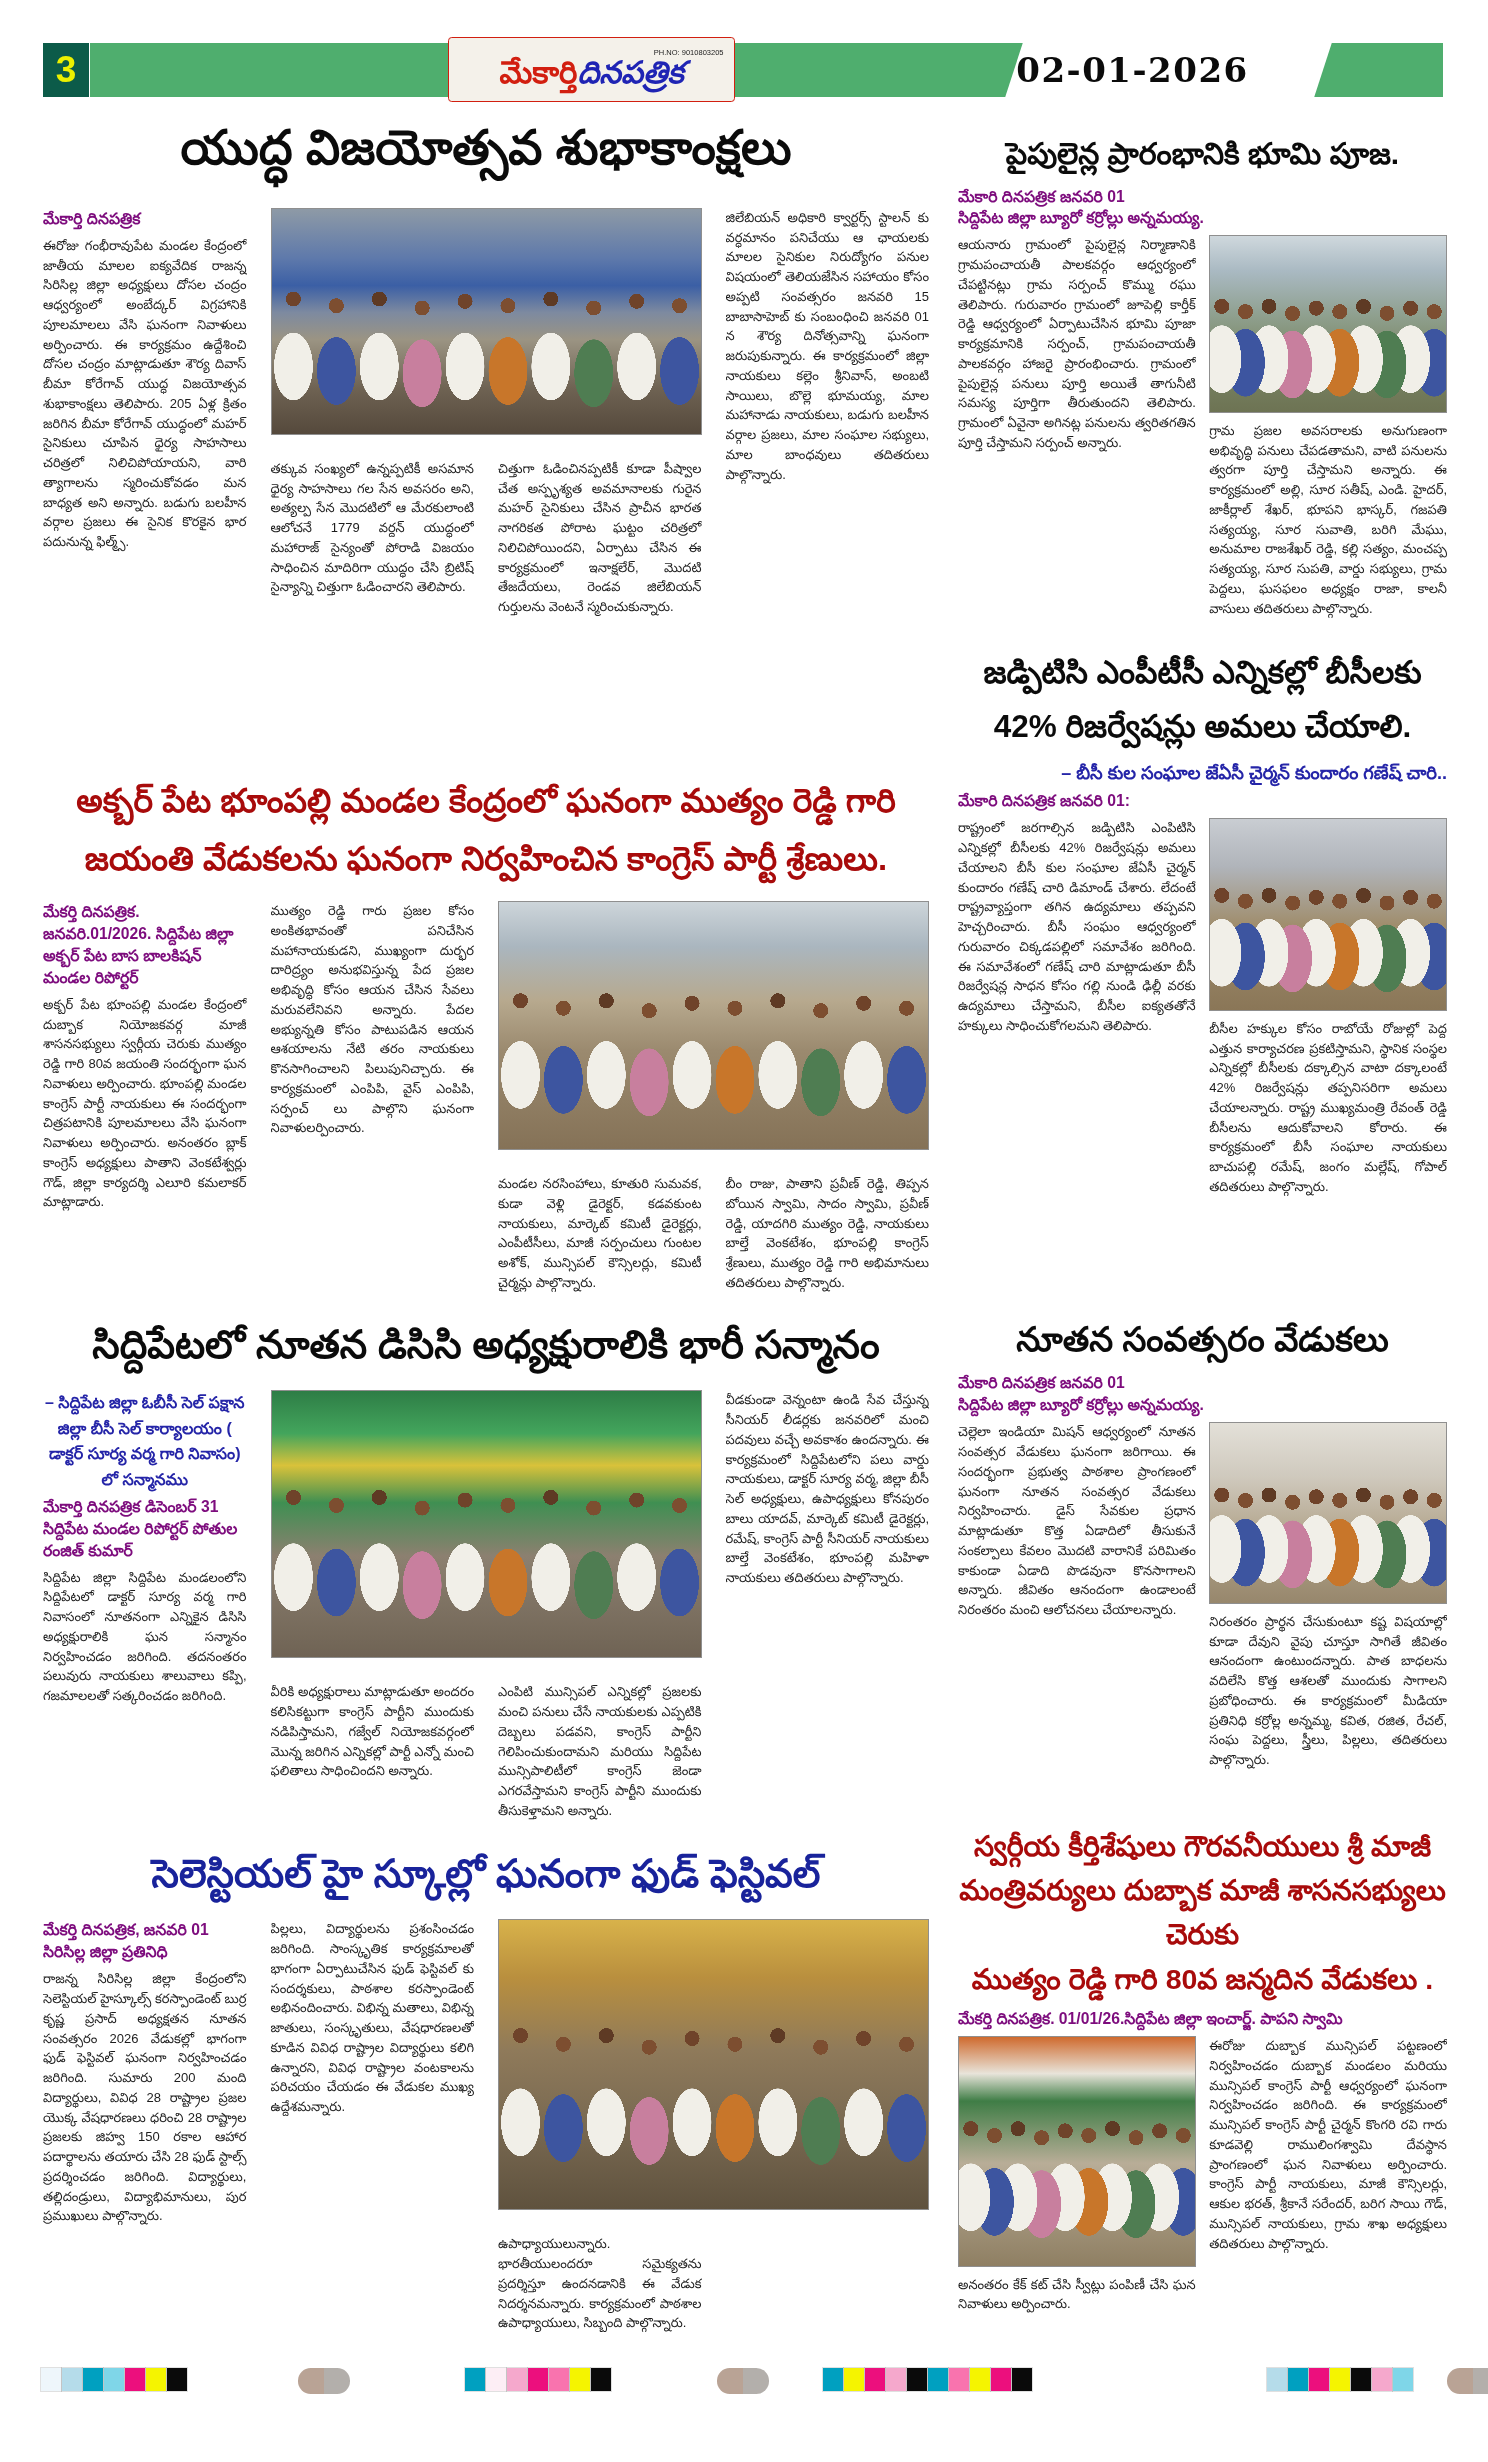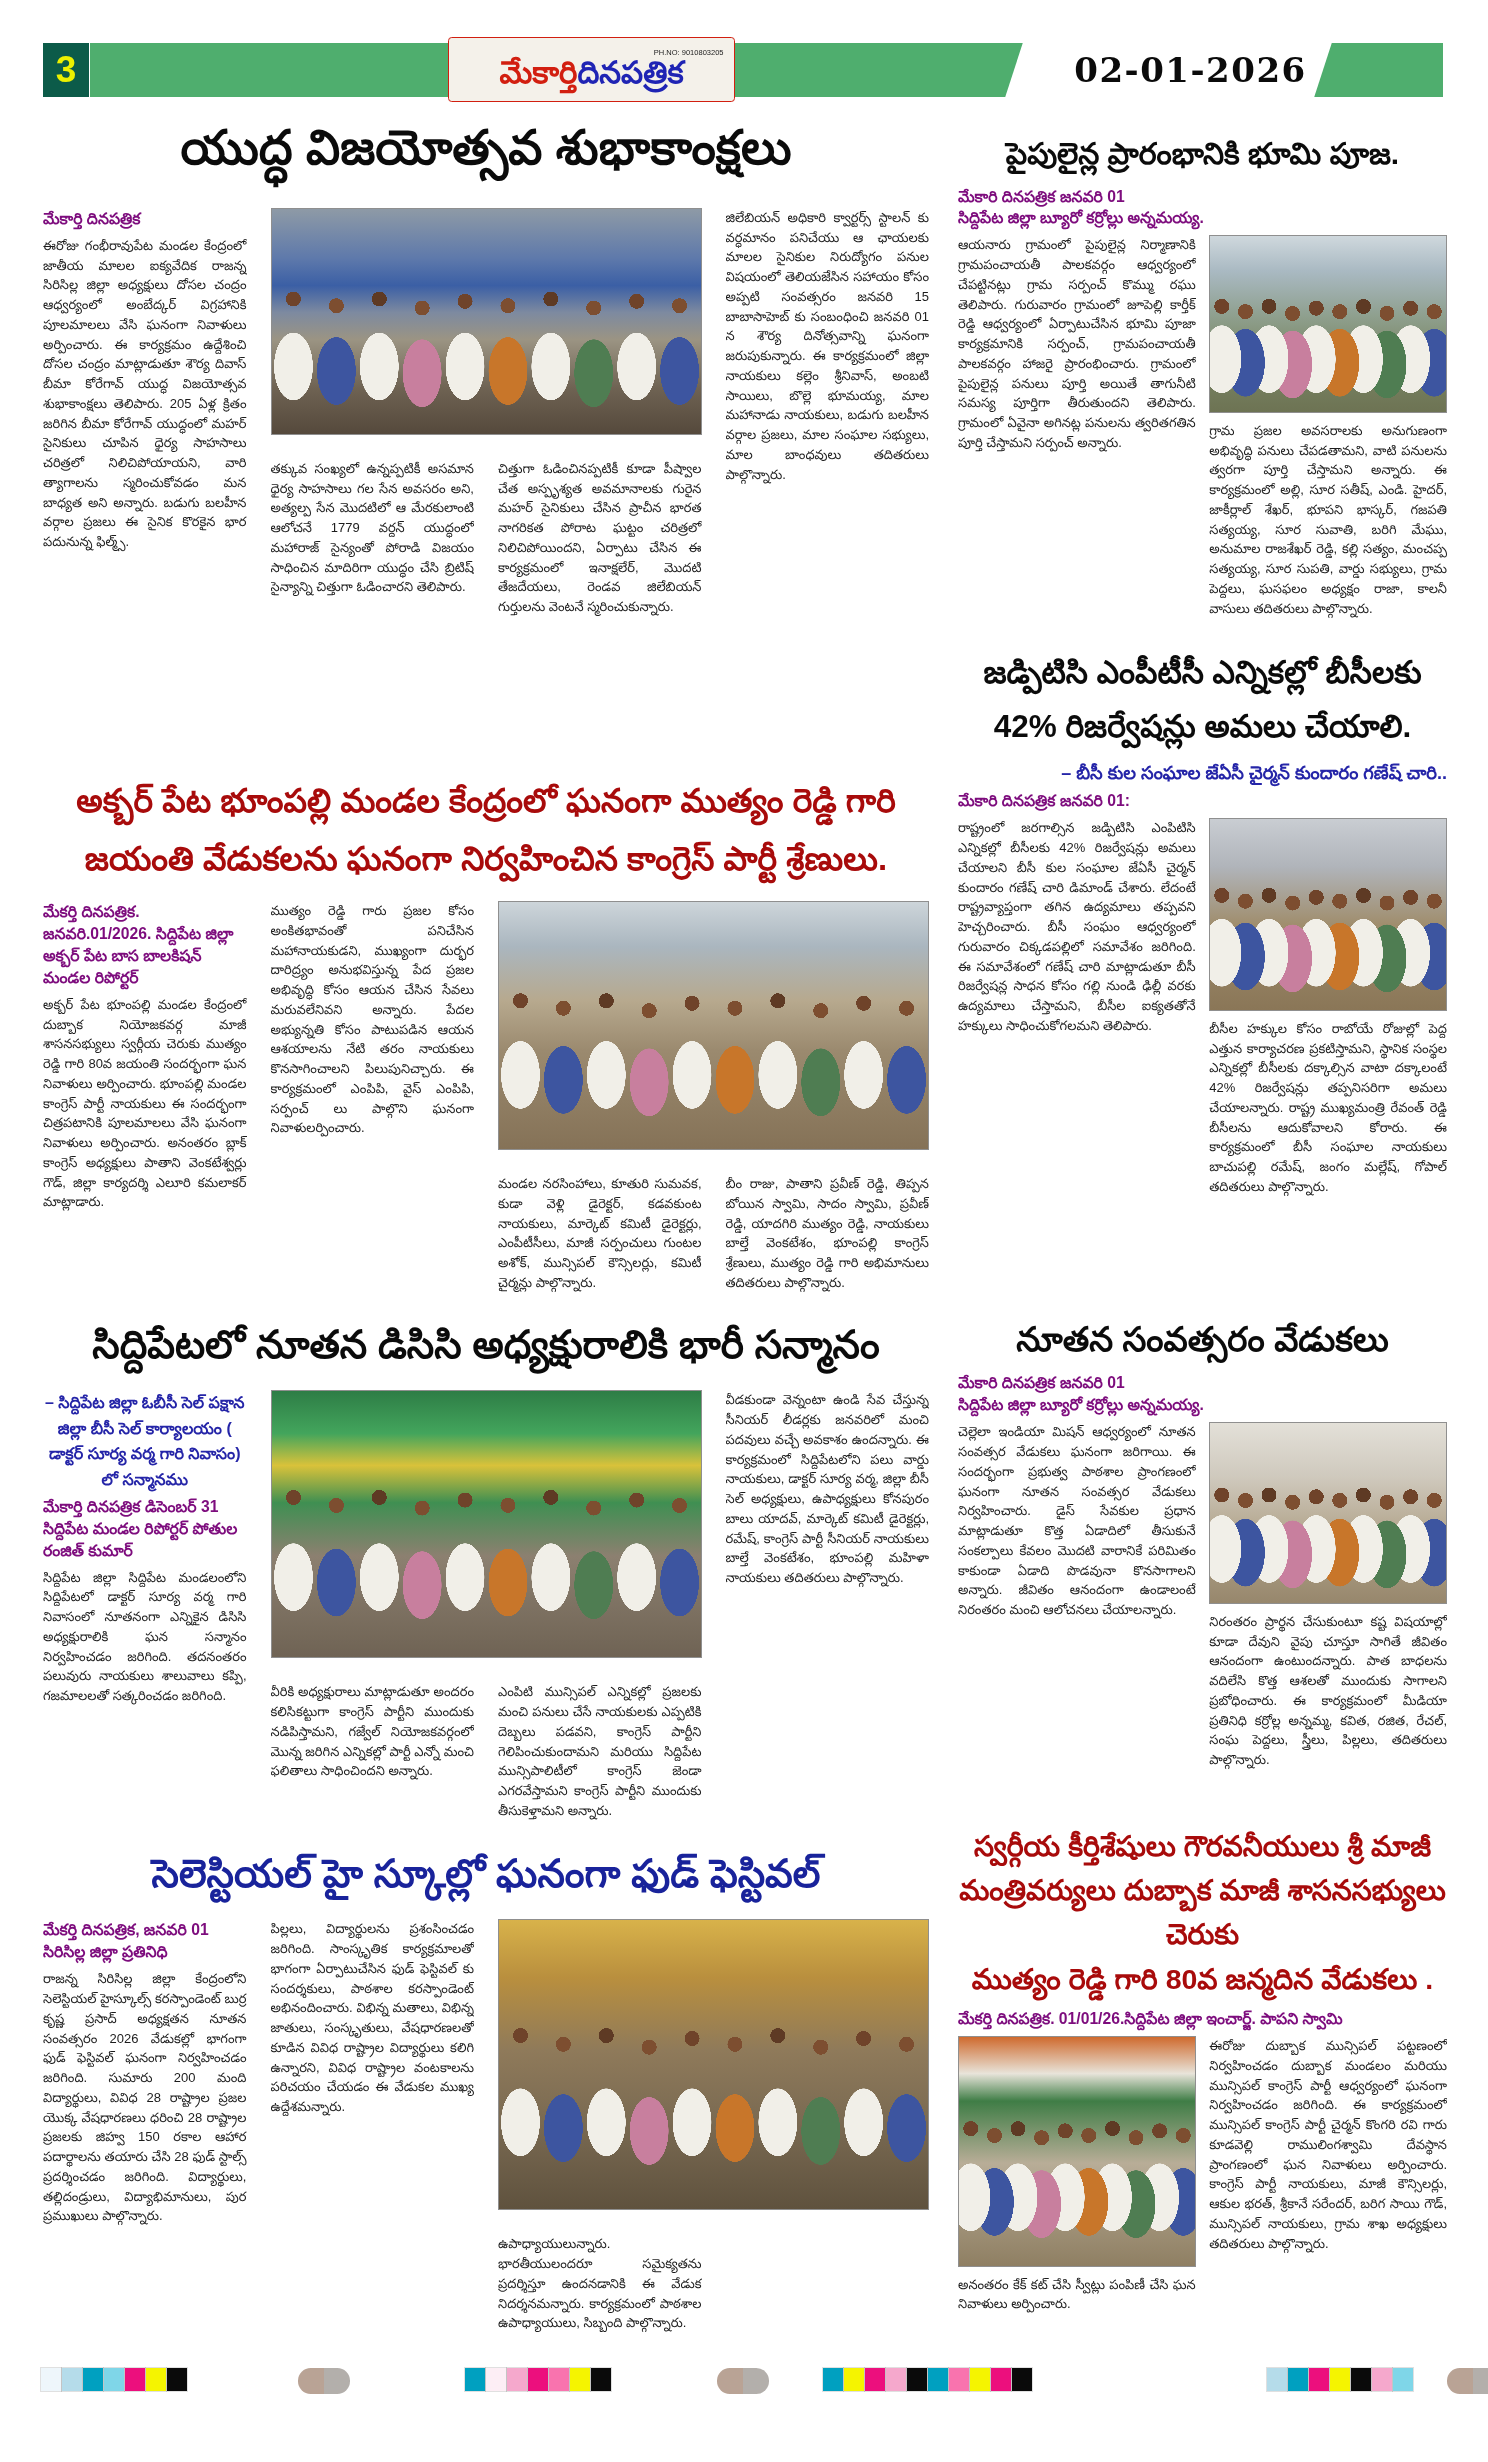--- a/index.html
+++ b/index.html
@@ -7,23 +7,23 @@
         font-family:"Liberation Sans","DejaVu Sans",sans-serif;color:var(--body-text,#1c1c1c);}
   
   .pagebox{position:absolute;left:43px;top:43px;width:46px;height:54px;background:var(--page-box-bg,#0c5b49);
            color:var(--page-num,#ecf000);font-size:37px;font-weight:bold;display:flex;align-items:center;justify-content:center;}
   .band{position:absolute;left:90px;top:43px;width:1353px;height:54px;background:var(--band-green,#4fae6e);}
   .masthead{position:absolute;left:448px;top:37px;width:285px;height:63px;background:#f4f1ea;border:1.5px solid #d21f10;
             border-radius:3.7px;display:flex;flex-direction:column;align-items:center;justify-content:center;z-index:3;}
   .masthead .phone{font-size:7.5px;color:#222;line-height:1;align-self:flex-end;margin-right:10.5px;}
   .masthead .mrow{font-size:31px;font-weight:bold;line-height:1.05;white-space:nowrap;}
   .masthead .mred{color:var(--logo-red,#d21f10);}
-  .masthead .mblue{color:var(--logo-blue,#1f24b4);}
+  .masthead .mblue{color:var(--logo-blue,#1f24b4);font-style:italic;}
   .datecut{position:absolute;left:1014px;top:43px;width:309px;height:54px;background:#ffffff;transform:skewX(-18deg);z-index:1;}
-  .datetext{position:absolute;left:1036px;top:43px;width:309px;height:54px;z-index:2;display:flex;align-items:center;justify-content:center;
+  .datetext{position:absolute;left:978px;top:43px;width:309px;height:54px;z-index:2;display:flex;align-items:center;justify-content:center;
             font-family:"DejaVu Serif","Liberation Serif",serif;font-weight:bold;font-size:34px;color:#0b0b0b;letter-spacing:1.5px;}
   
   .art{position:absolute;}
   .al{left:43px;width:886px;}
   .ar{left:958px;width:489px;}
   .hl{font-weight:bold;text-align:center;color:var(--headline-black,#0b0b0b);}
   .hl.red{color:var(--headline-red,#a80b0b);}
   .hl.blue{color:var(--headline-blue,#19239b);}
   .h-main{font-size:48px;line-height:1.8;}
   .h-a2{font-size:33px;line-height:1.75;}

